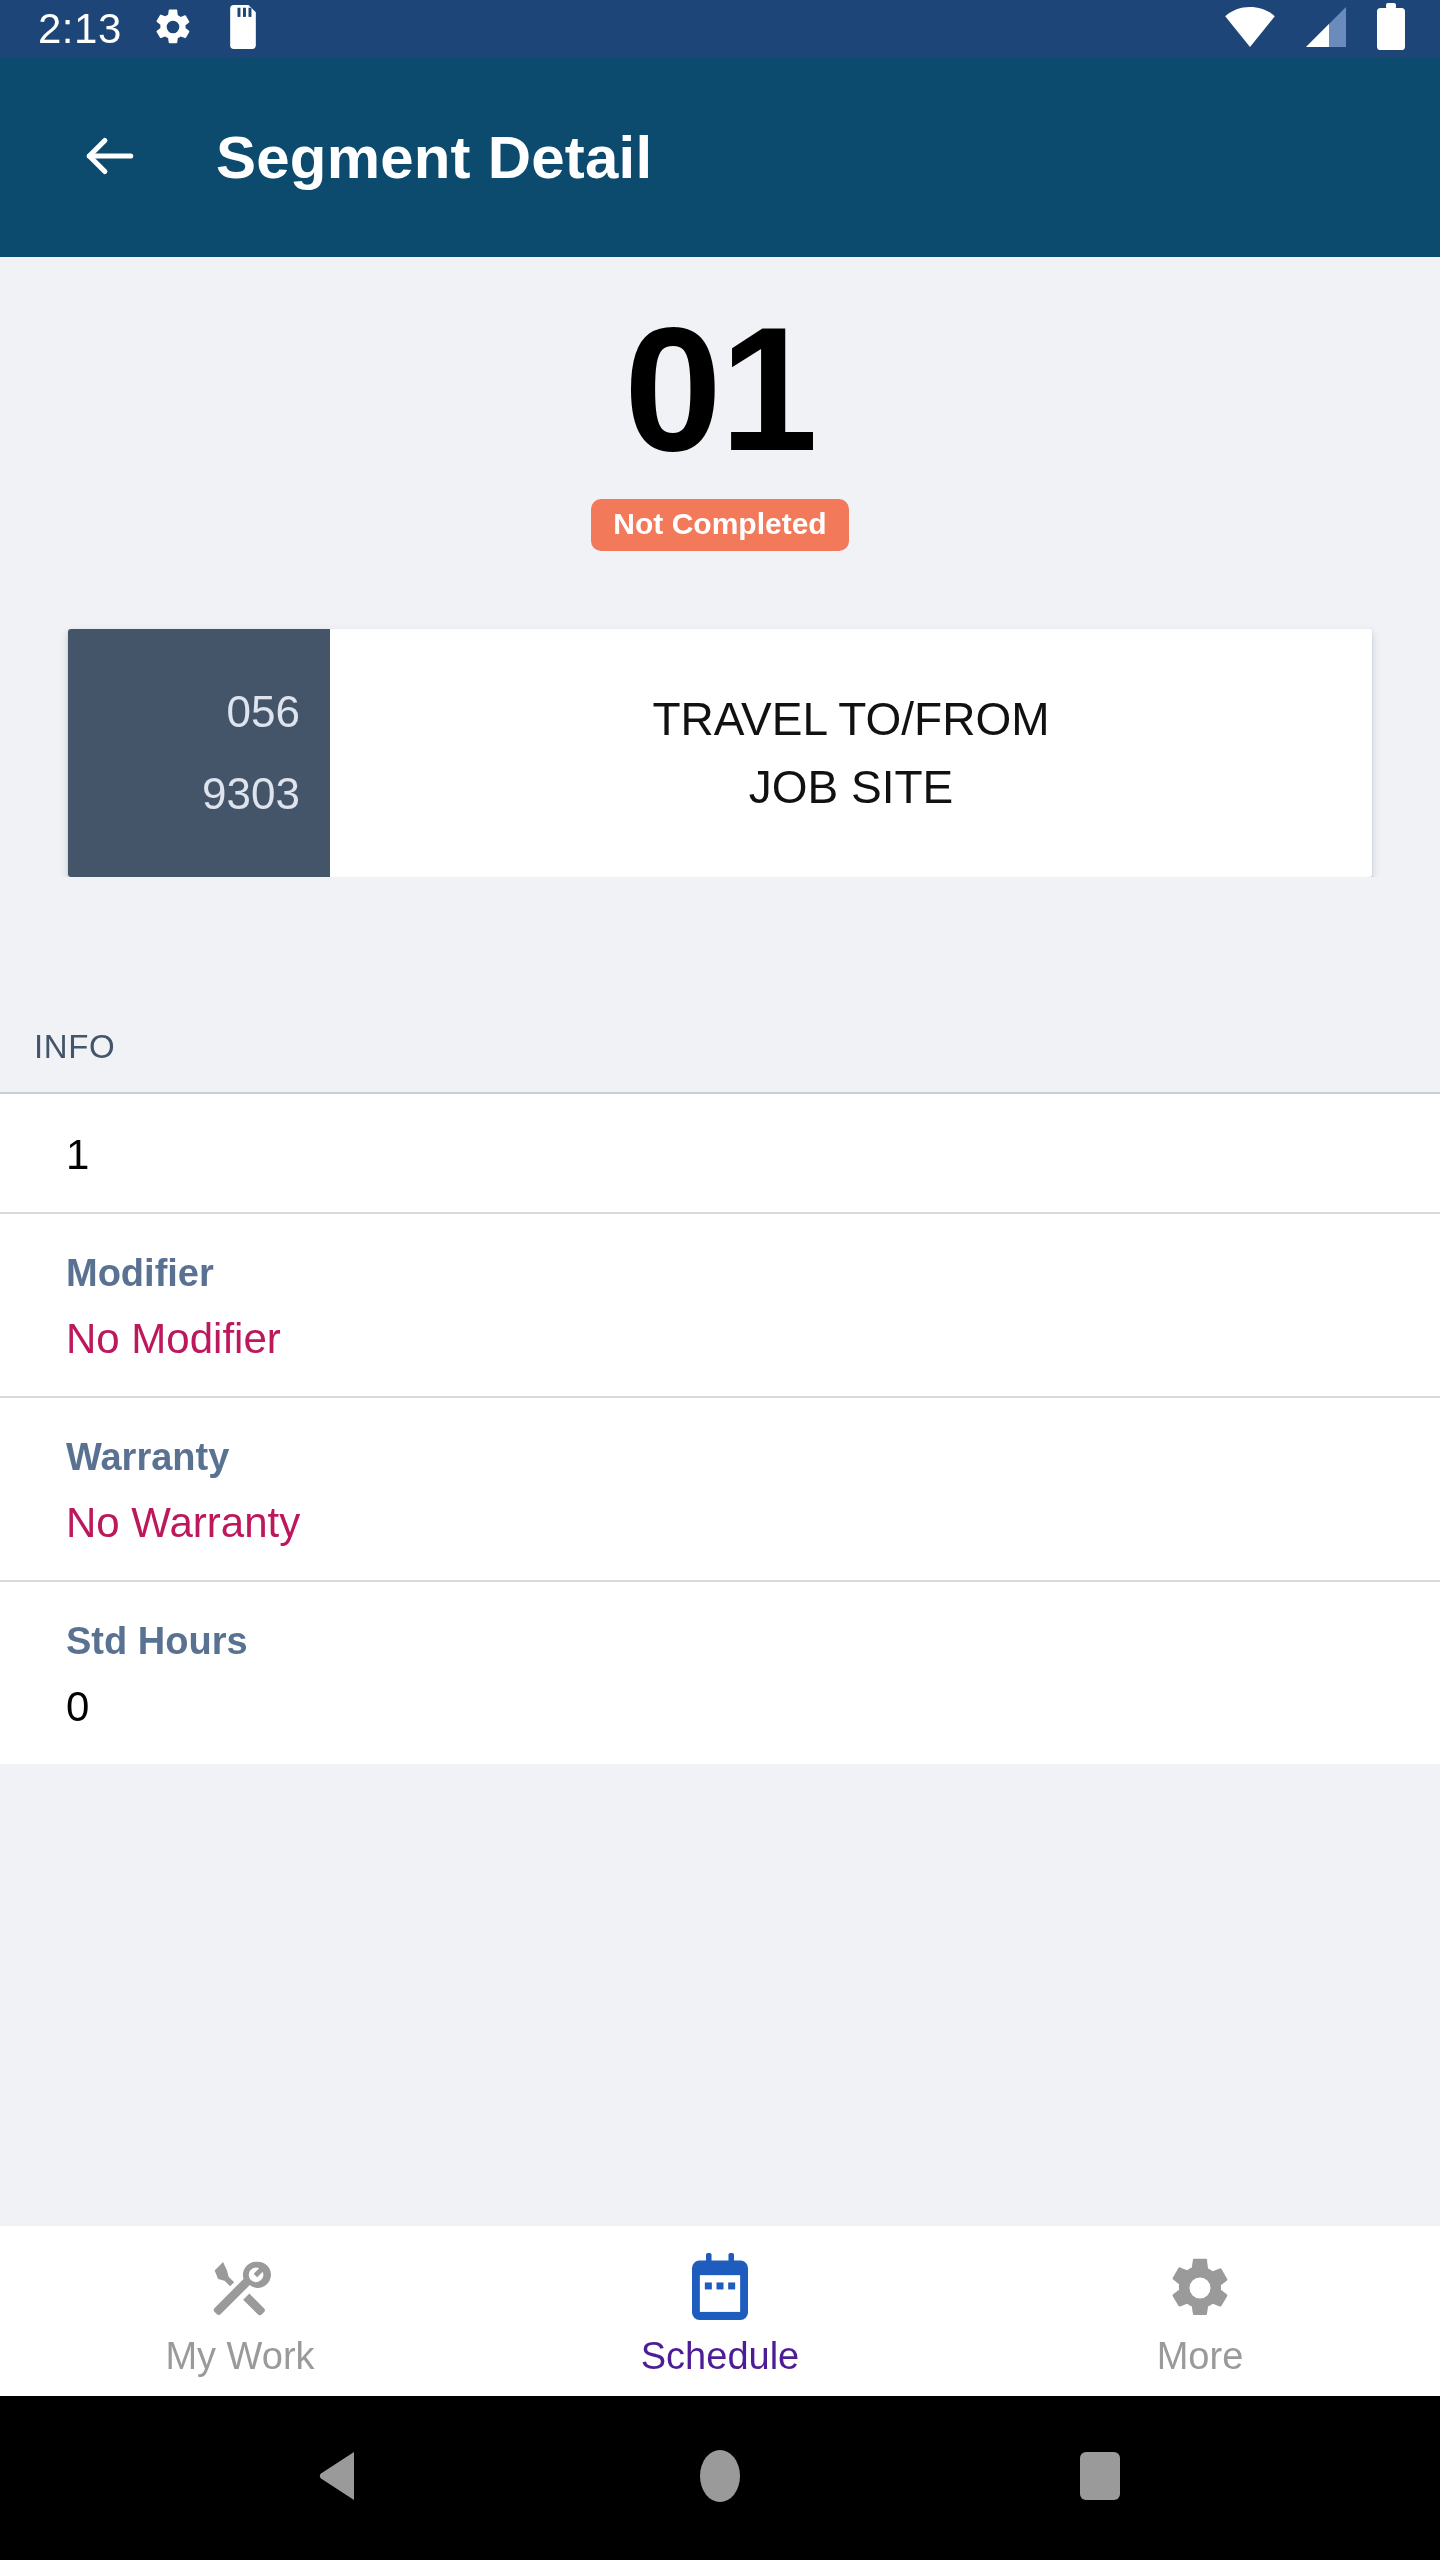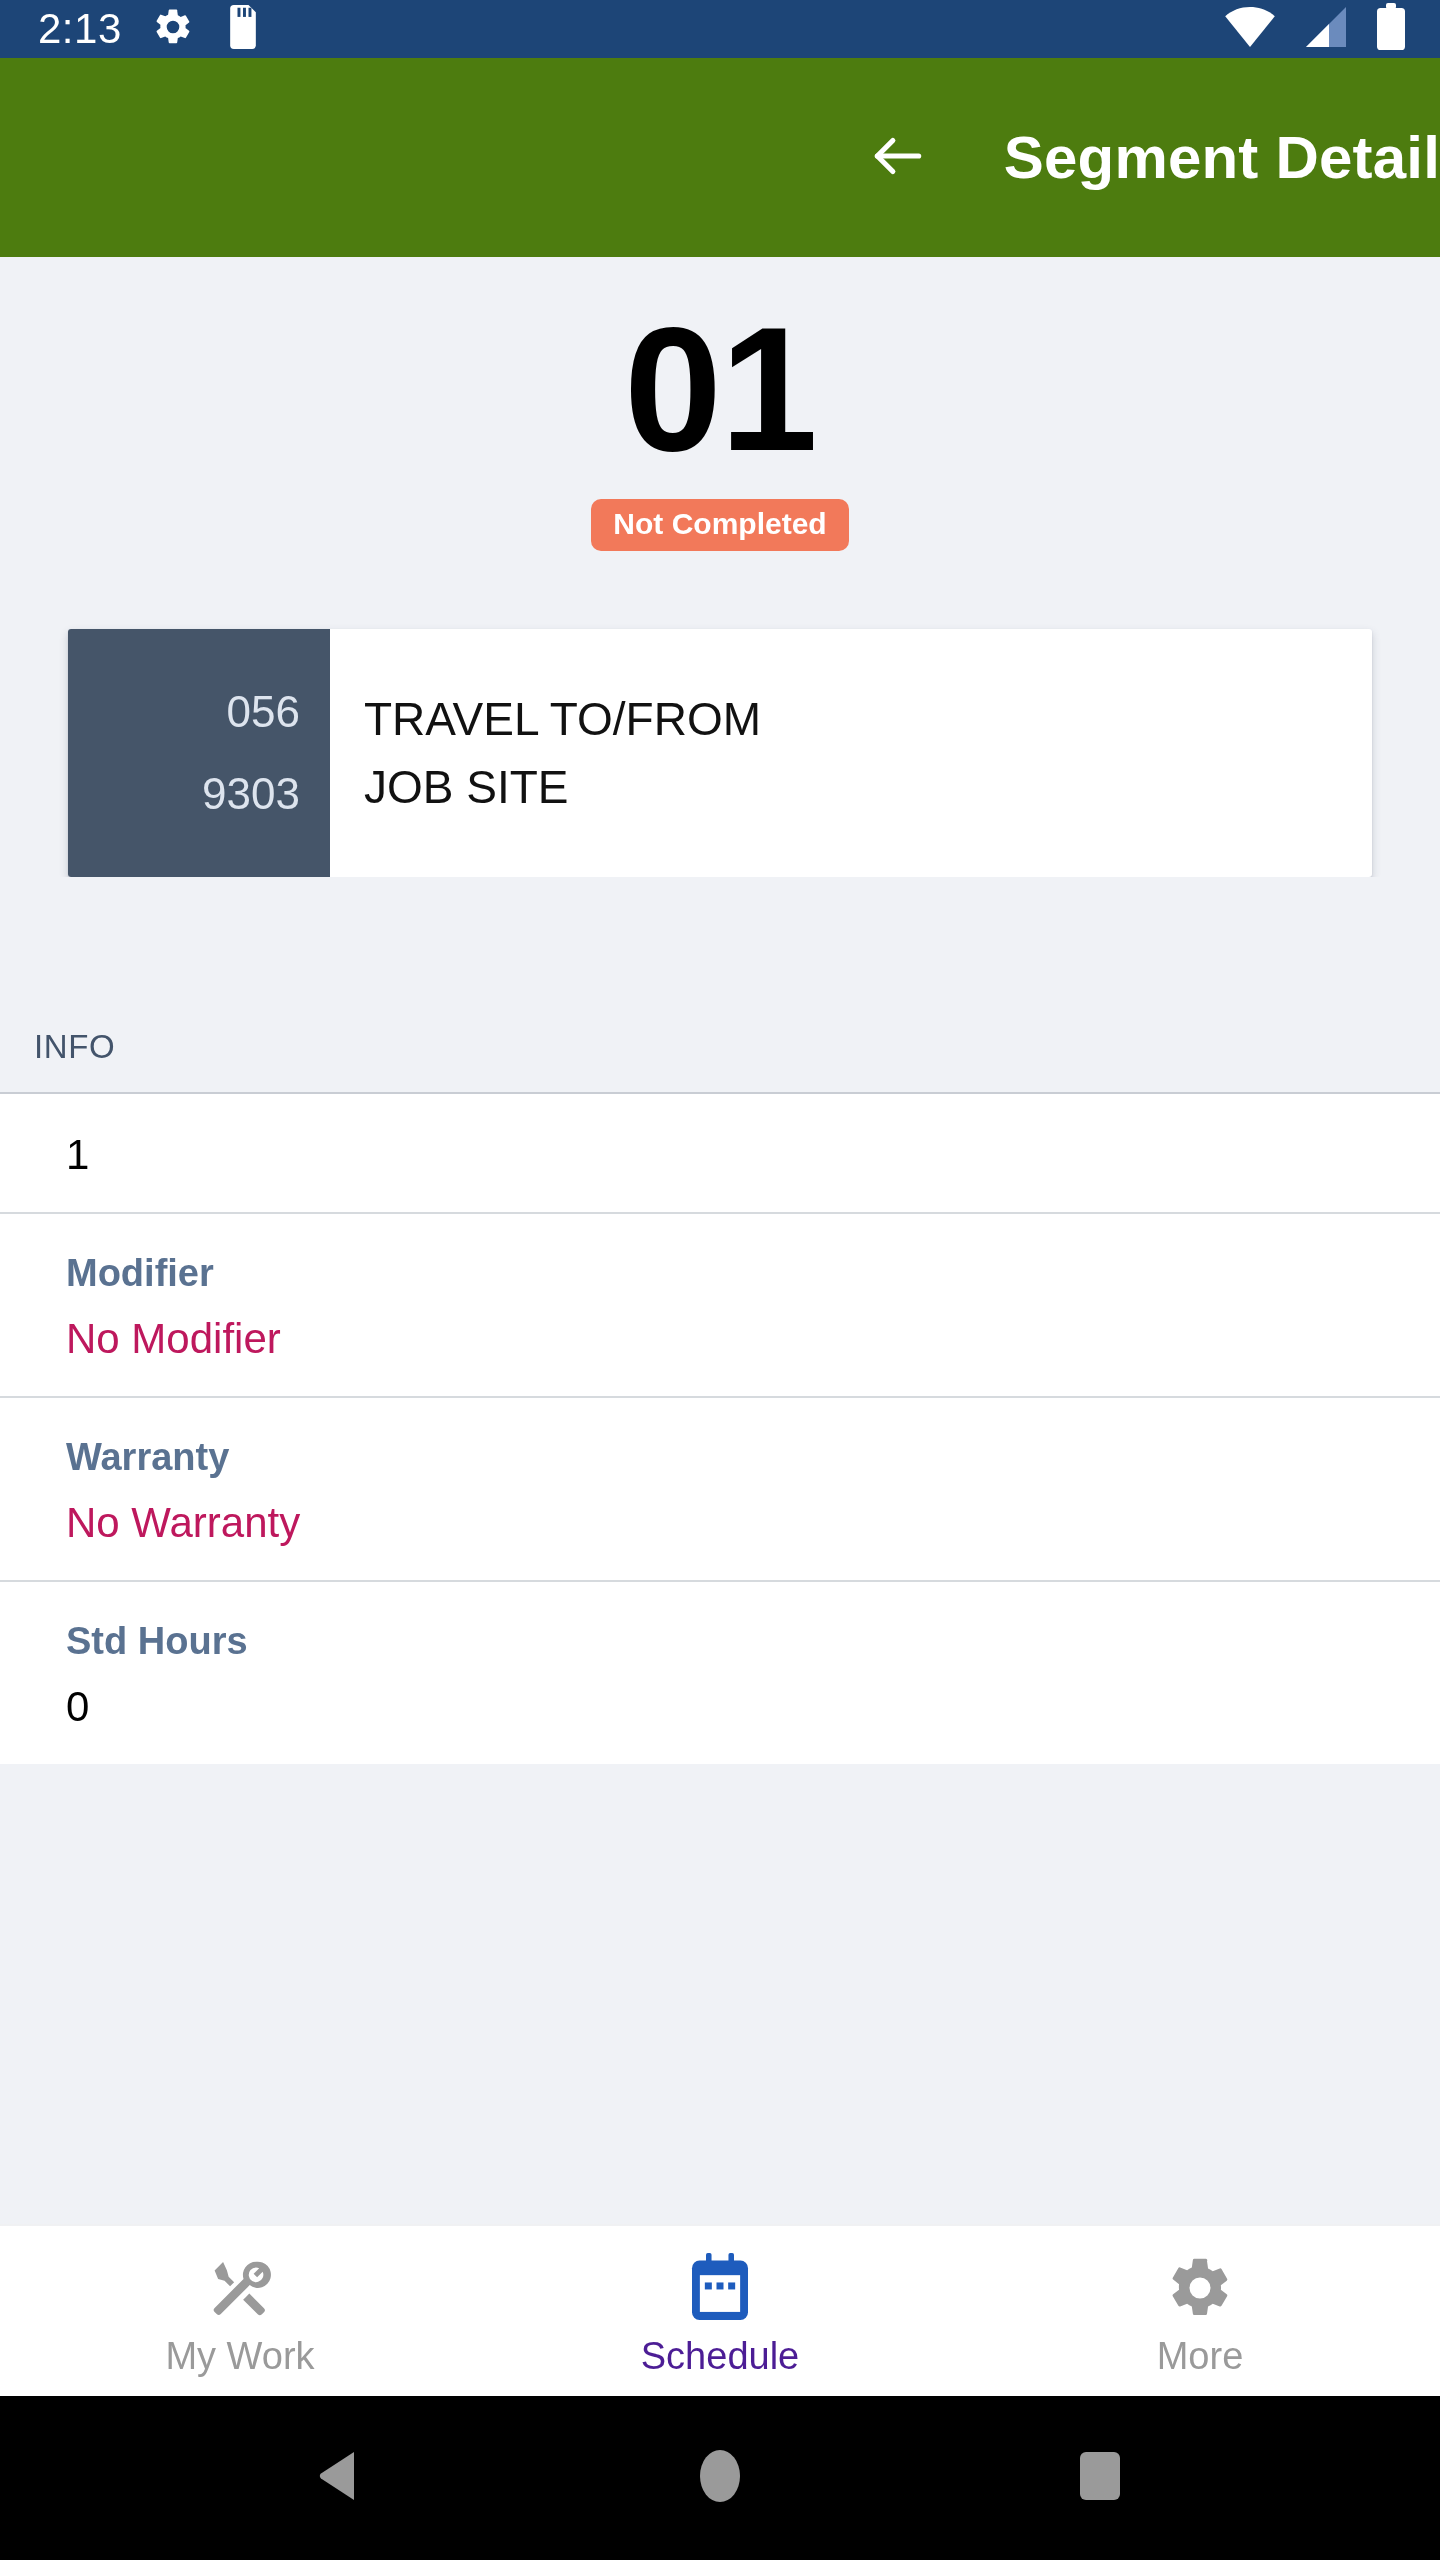--- a/index.html
+++ b/index.html
@@ -18,24 +18,23 @@
     display:flex; align-items:center; flex:0 0 auto;
     padding:0 34px 0 38px;
   }
   .sb-left { display:flex; align-items:center; gap:30px; }
   .sb-time { font-size:42px; font-weight:400; letter-spacing:.5px; line-height:1; }
   .sb-right { margin-left:auto; display:flex; align-items:center; gap:26px; }
   .sb-ico { display:block; }
 
   
   .appbar {
-    height:199px; background:#4d7c0f; color:#fff;
+    height:199px; background:#0c4a6e; color:#fff;
     display:flex; align-items:center; flex:0 0 auto;
     padding-left:62px;
-    justify-content:flex-end;
   }
   .back-btn {
     width:96px; height:96px; display:flex; align-items:center; justify-content:center;
     cursor:pointer; flex:0 0 auto;
   }
   .appbar-title {
     font-size:60px; font-weight:700; margin-left:58px;
     letter-spacing:.2px; line-height:1;
   }
 
@@ -64,21 +63,21 @@
   }
   .card-codes {
     background:#455569; color:#dde4ee;
     width:262px; flex:0 0 262px;
     display:flex; flex-direction:column; justify-content:center;
     align-items:flex-end; padding:0 30px 0 0; gap:38px;
   }
   .card-code { font-size:44px; line-height:1; font-weight:400; }
   .card-desc {
     flex:1 1 auto; display:flex; flex-direction:column; justify-content:center;
-    gap:22px; padding:0 34px; color:#111;
+    gap:22px; padding:0 34px; color:#111;align-items:center;
   }
   .card-desc-line { font-size:46px; line-height:1; font-weight:400; }
 
   
   .section-label {
     color:#43546b; font-size:33px; letter-spacing:.6px;
     padding:151px 0 26px 34px; background:#f0f2f6;
   }
   .info-list { background:#ffffff; border-top:2px solid #c9cdd4; }
   .info-row {

